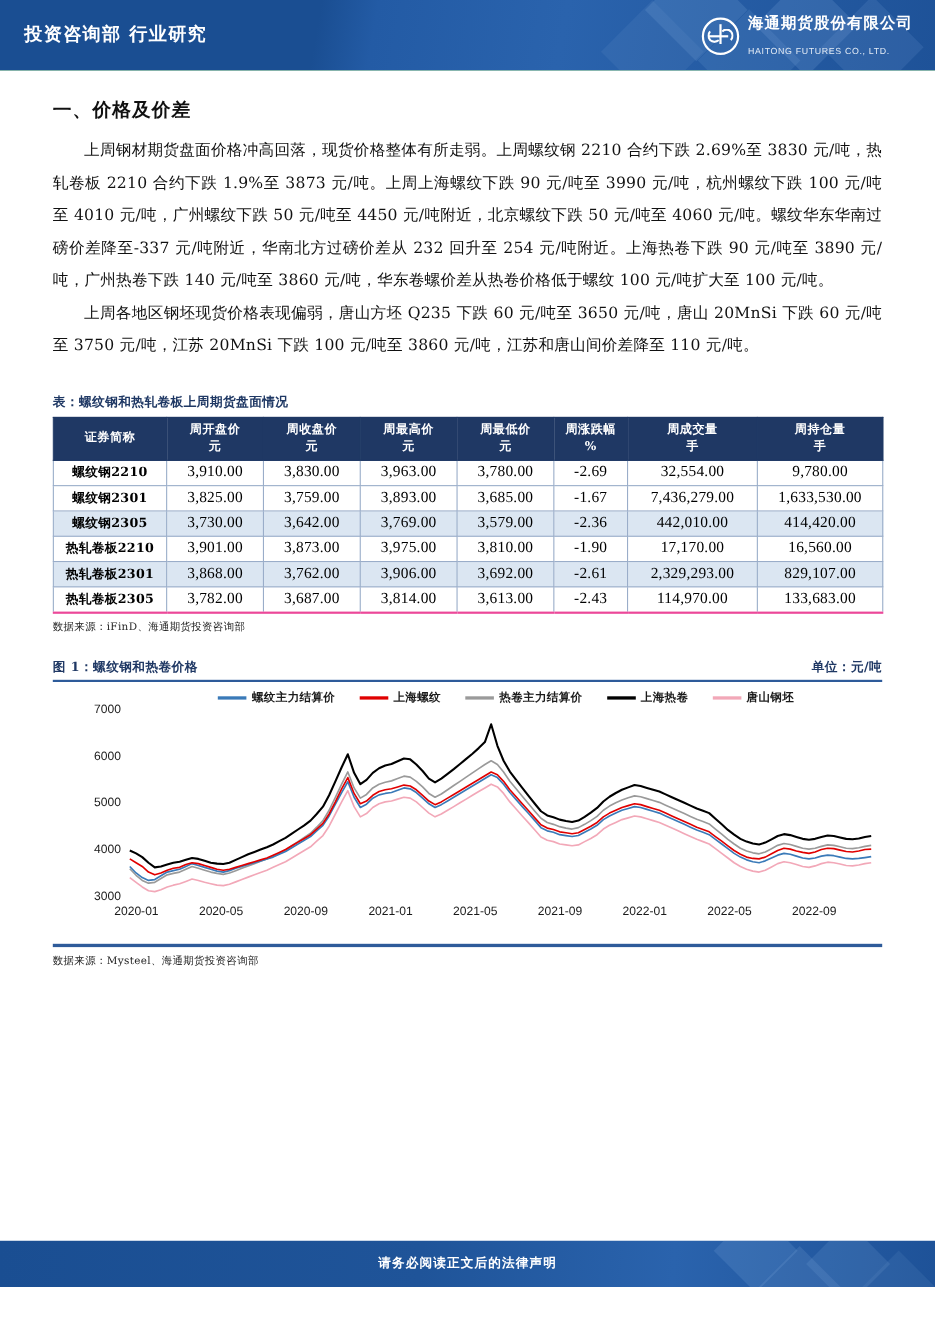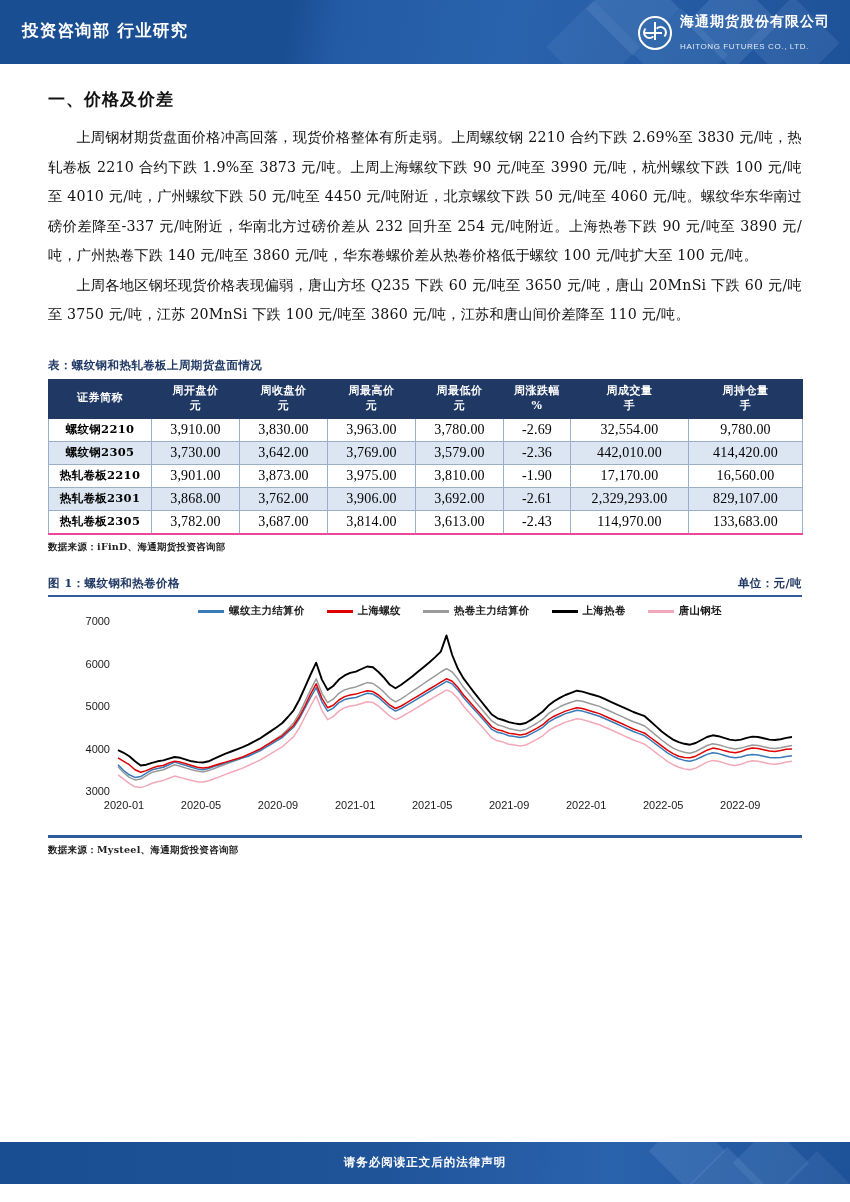--- a/index.html
+++ b/index.html
@@ -176,21 +176,21 @@
     font-family: "DejaVu Serif", "Liberation Serif", serif;
     font-weight: bold;
     font-size: 11.5px;
     letter-spacing: 0.3px;
   }
   table.data tr.alt td { background: #dbe6f2; }
   table.data tr.plain td { background: #ffffff; }
   table.data tbody tr:last-child td { border-bottom: 2px solid #ec4899; }
   .src-note {
     font-size: 9.5px;
-    font-weight: bold;
+    font-weight: normal;
     color: #1f1f1f;
     font-family: "DejaVu Serif", "Liberation Serif", serif;
     margin-top: 6px;
     letter-spacing: 0.3px;
   }
 
   
   .fig-head {
     display: flex;
     justify-content: space-between;
@@ -251,21 +251,21 @@
   .fig-rule {
     width: 754px;
     height: 2.5px;
     background: #2e5b9a;
     margin-top: 2px;
   }
 
   
   .footer {
     position: absolute;
-    left: 0; bottom: 18px;
+    left: 0; bottom: 32px;
     width: 850px;
     height: 42px;
     background: #1f5499;
     overflow: hidden;
   }
   .footer-grad {
     position: absolute; inset: 0;
     background: linear-gradient(95deg, #1a4e92 0%, #1f5499 45%, #2a63ad 72%, #1e5298 100%);
   }
   .ftr-diamond {
@@ -378,20 +378,30 @@
       <tbody>
         <tr class="plain">
           <td class="name">螺纹钢2210</td>
           <td>3,910.00</td>
           <td>3,830.00</td>
           <td>3,963.00</td>
           <td>3,780.00</td>
           <td>-2.69</td>
           <td>32,554.00</td>
           <td>9,780.00</td>
+        </tr>
+        <tr class="plain">
+          <td class="name">螺纹钢2301</td>
+          <td>3,825.00</td>
+          <td>3,759.00</td>
+          <td>3,893.00</td>
+          <td>3,685.00</td>
+          <td>-1.67</td>
+          <td>7,436,279.00</td>
+          <td>1,633,530.00</td>
         </tr>
         <tr class="alt">
           <td class="name">螺纹钢2305</td>
           <td>3,730.00</td>
           <td>3,642.00</td>
           <td>3,769.00</td>
           <td>3,579.00</td>
           <td>-2.36</td>
           <td>442,010.00</td>
           <td>414,420.00</td>

